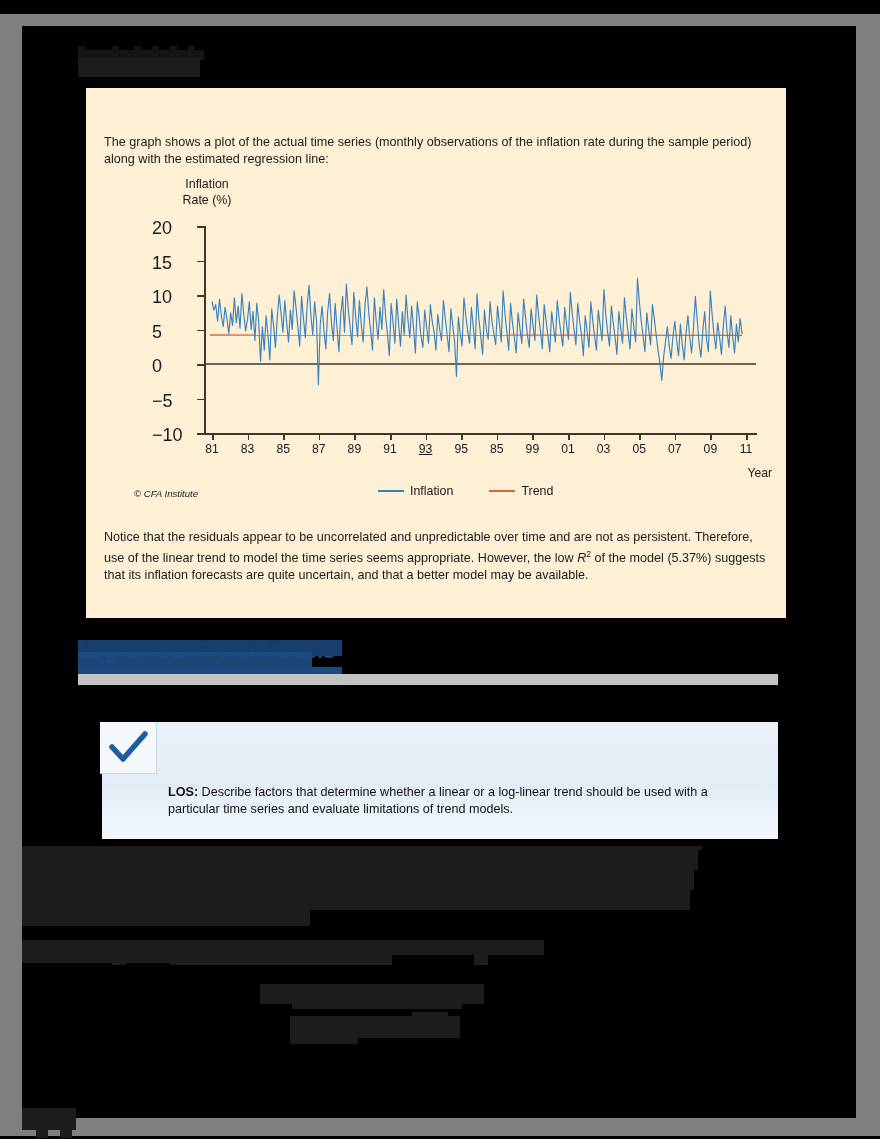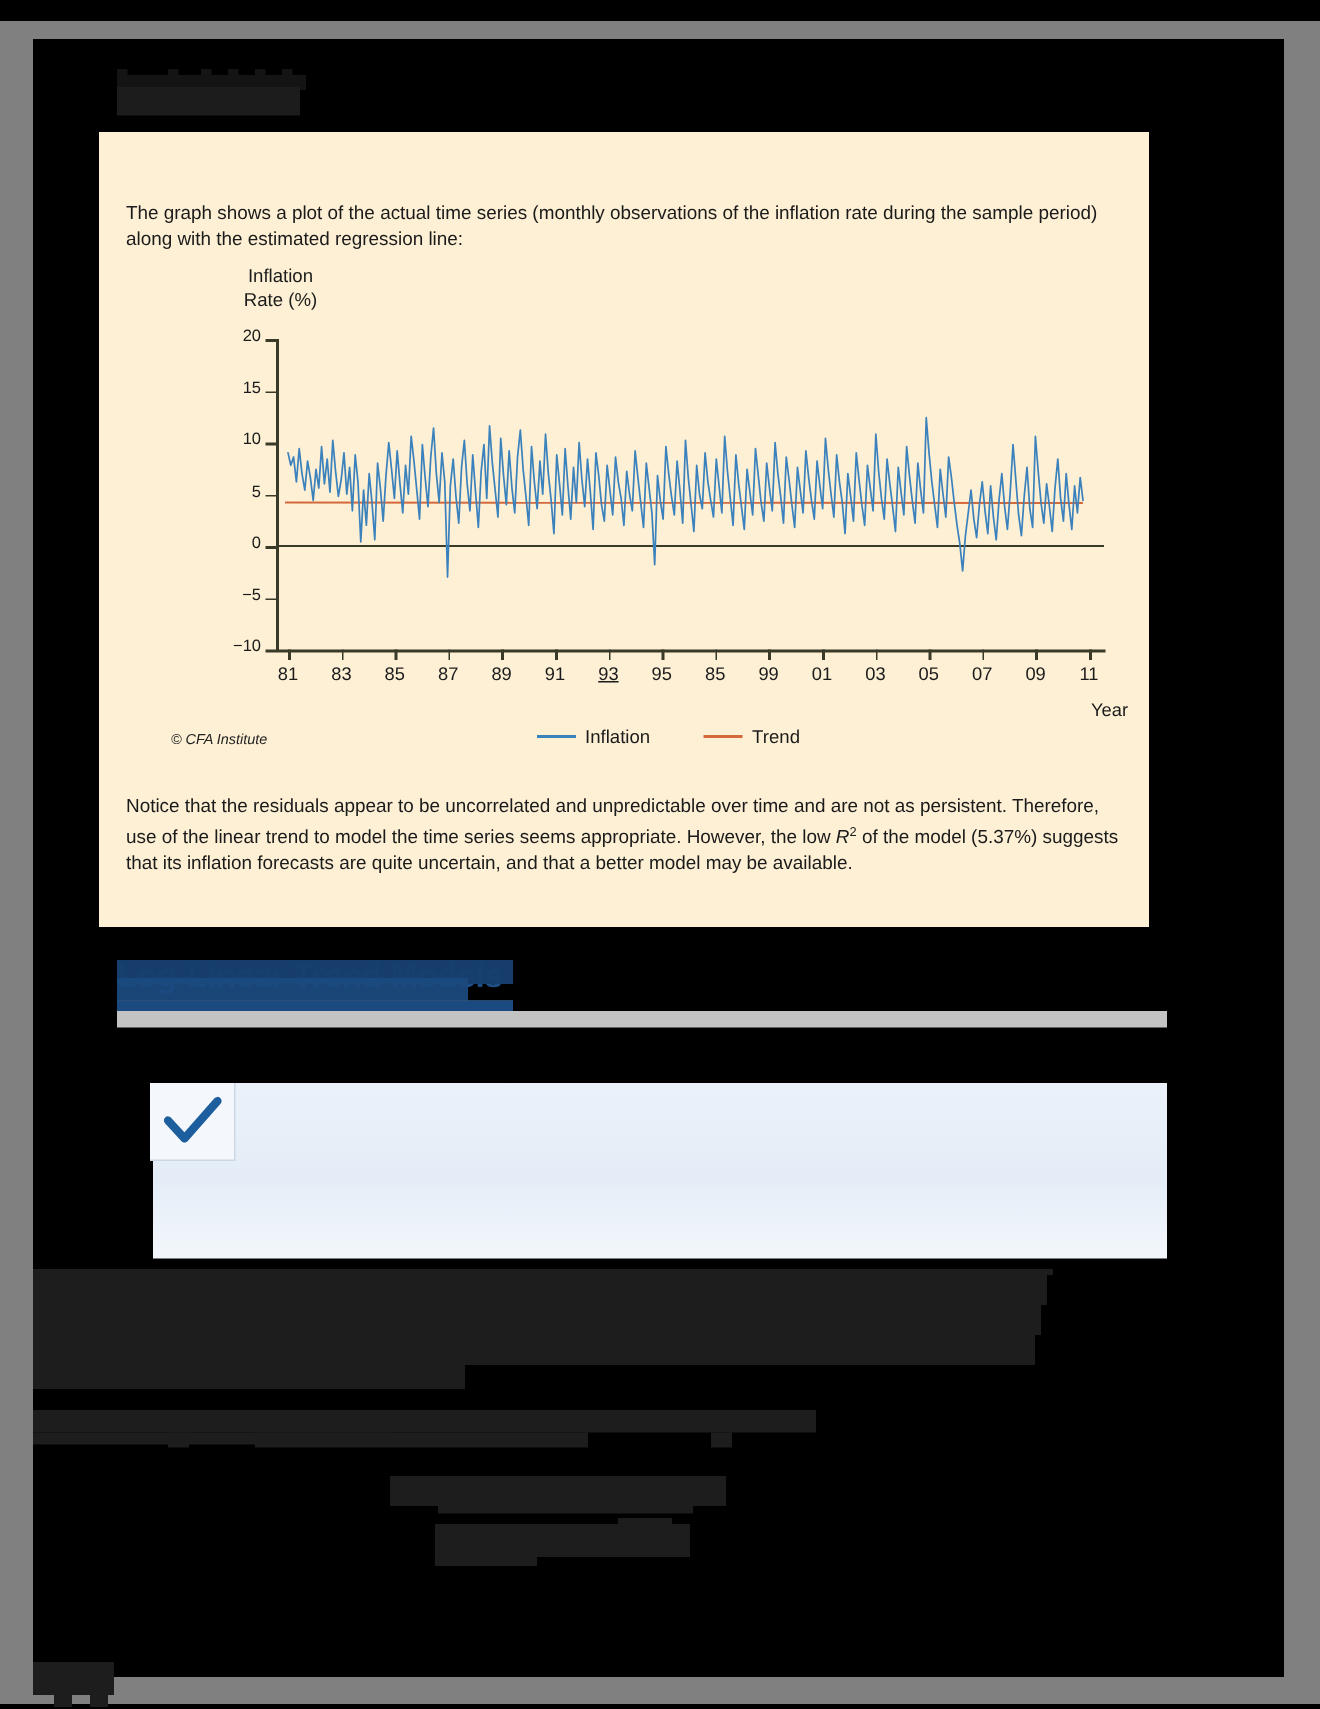--- a/index.html
+++ b/index.html
@@ -29,21 +29,21 @@
   .redact.soft{background:#1d1d1d;}
 
   
   .title-wrap{position:absolute;left:56px;top:18px;width:300px;height:34px;}
   .title-bar1{position:absolute;left:0;top:6px;width:126px;height:10px;background:#141414;}
   .title-bar2{position:absolute;left:0;top:14px;width:122px;height:19px;background:#1c1c1c;}
   .title-tick{position:absolute;background:#141414;top:2px;width:7px;height:8px;}
 
   
   .example-box{
-    position:absolute;left:44px;top:62px;width:700px;height:530px;
+    position:absolute;left:64px;top:62px;width:700px;height:530px;
     background:#fdf0d5;
   }
   .ex-para{
     position:absolute;left:18px;width:660px;
     font-size:12.6px;line-height:17px;color:#1b1b1b;
   }
   .ex-para.top{top:46px;}
   .ex-para.bottom{top:441px;width:668px;}
   .ex-para sup{font-size:8.6px;vertical-align:super;}
   .ital{font-style:italic;}
@@ -52,22 +52,22 @@
   .chart{position:absolute;left:18px;top:90px;width:664px;height:340px;}
   .chart-ytitle{
     position:absolute;left:48px;top:-2px;width:110px;
     font-size:12.4px;line-height:16px;color:#1b1b1b;text-align:center;
   }
   .plot{position:absolute;left:100px;top:48px;width:552px;height:207px;}
   .axis-y{position:absolute;left:100px;top:48px;width:1.6px;height:208px;background:#3a3a28;}
   .axis-x{position:absolute;left:100px;top:255px;width:553px;height:1.6px;background:#3a3a28;}
   .ytick{position:absolute;left:93px;width:7px;height:1.5px;background:#3a3a28;}
   .ytick-label{
-    position:absolute;right:0;width:40px;text-align:right;
-    font-size:11px;color:#1b1b1b;
+    position:absolute;right:0;width:40px;text-align:left;
+    font-size:18px;color:#1b1b1b;
   }
   .xtick{position:absolute;top:255px;width:1.5px;height:7px;background:#3a3a28;}
   .xtick-label{
     position:absolute;top:264px;width:30px;margin-left:-15px;text-align:center;
     font-size:12.2px;color:#1b1b1b;
   }
   .x-axis-title{
     position:absolute;top:288px;right:-4px;
     font-size:12.2px;color:#1b1b1b;
   }
@@ -253,20 +253,23 @@
     </div>
     <div class="sec-rule-dark"></div>
     <div class="sec-rule"></div>
 
     <div class="los-box">
       <div class="los-check-box">
         <svg width="56" height="51" viewBox="0 0 56 51">
           <path d="M12 25 L23 37 L45 12" fill="none" stroke="#1d5f9e" stroke-width="5.5" stroke-linecap="round" stroke-linejoin="round"></path>
         </svg>
       </div>
+      <div class="los-text los-2">
+        <b>LOS:</b><span> Describe factors that determine whether a linear or a log-linear trend should be used with a particular time series and evaluate limitations of trend models.</span>
+      </div>
     </div>
 
     <div class="bot" style="top:820px;">
       <div class="redact soft" style="left:0px;  top:0px;  width:680px;height:4px;"></div>
       <div class="redact soft" style="left:0px;  top:4px;  width:676px;height:20px;"></div>
       <div class="redact soft" style="left:0px;  top:24px; width:672px;height:20px;"></div>
       <div class="redact soft" style="left:0px;  top:44px; width:668px;height:20px;"></div>
       <div class="redact soft" style="left:0px;  top:64px; width:288px;height:16px;"></div>
 
       <div class="redact soft" style="left:0px;  top:94px; width:522px;height:15px;"></div>

